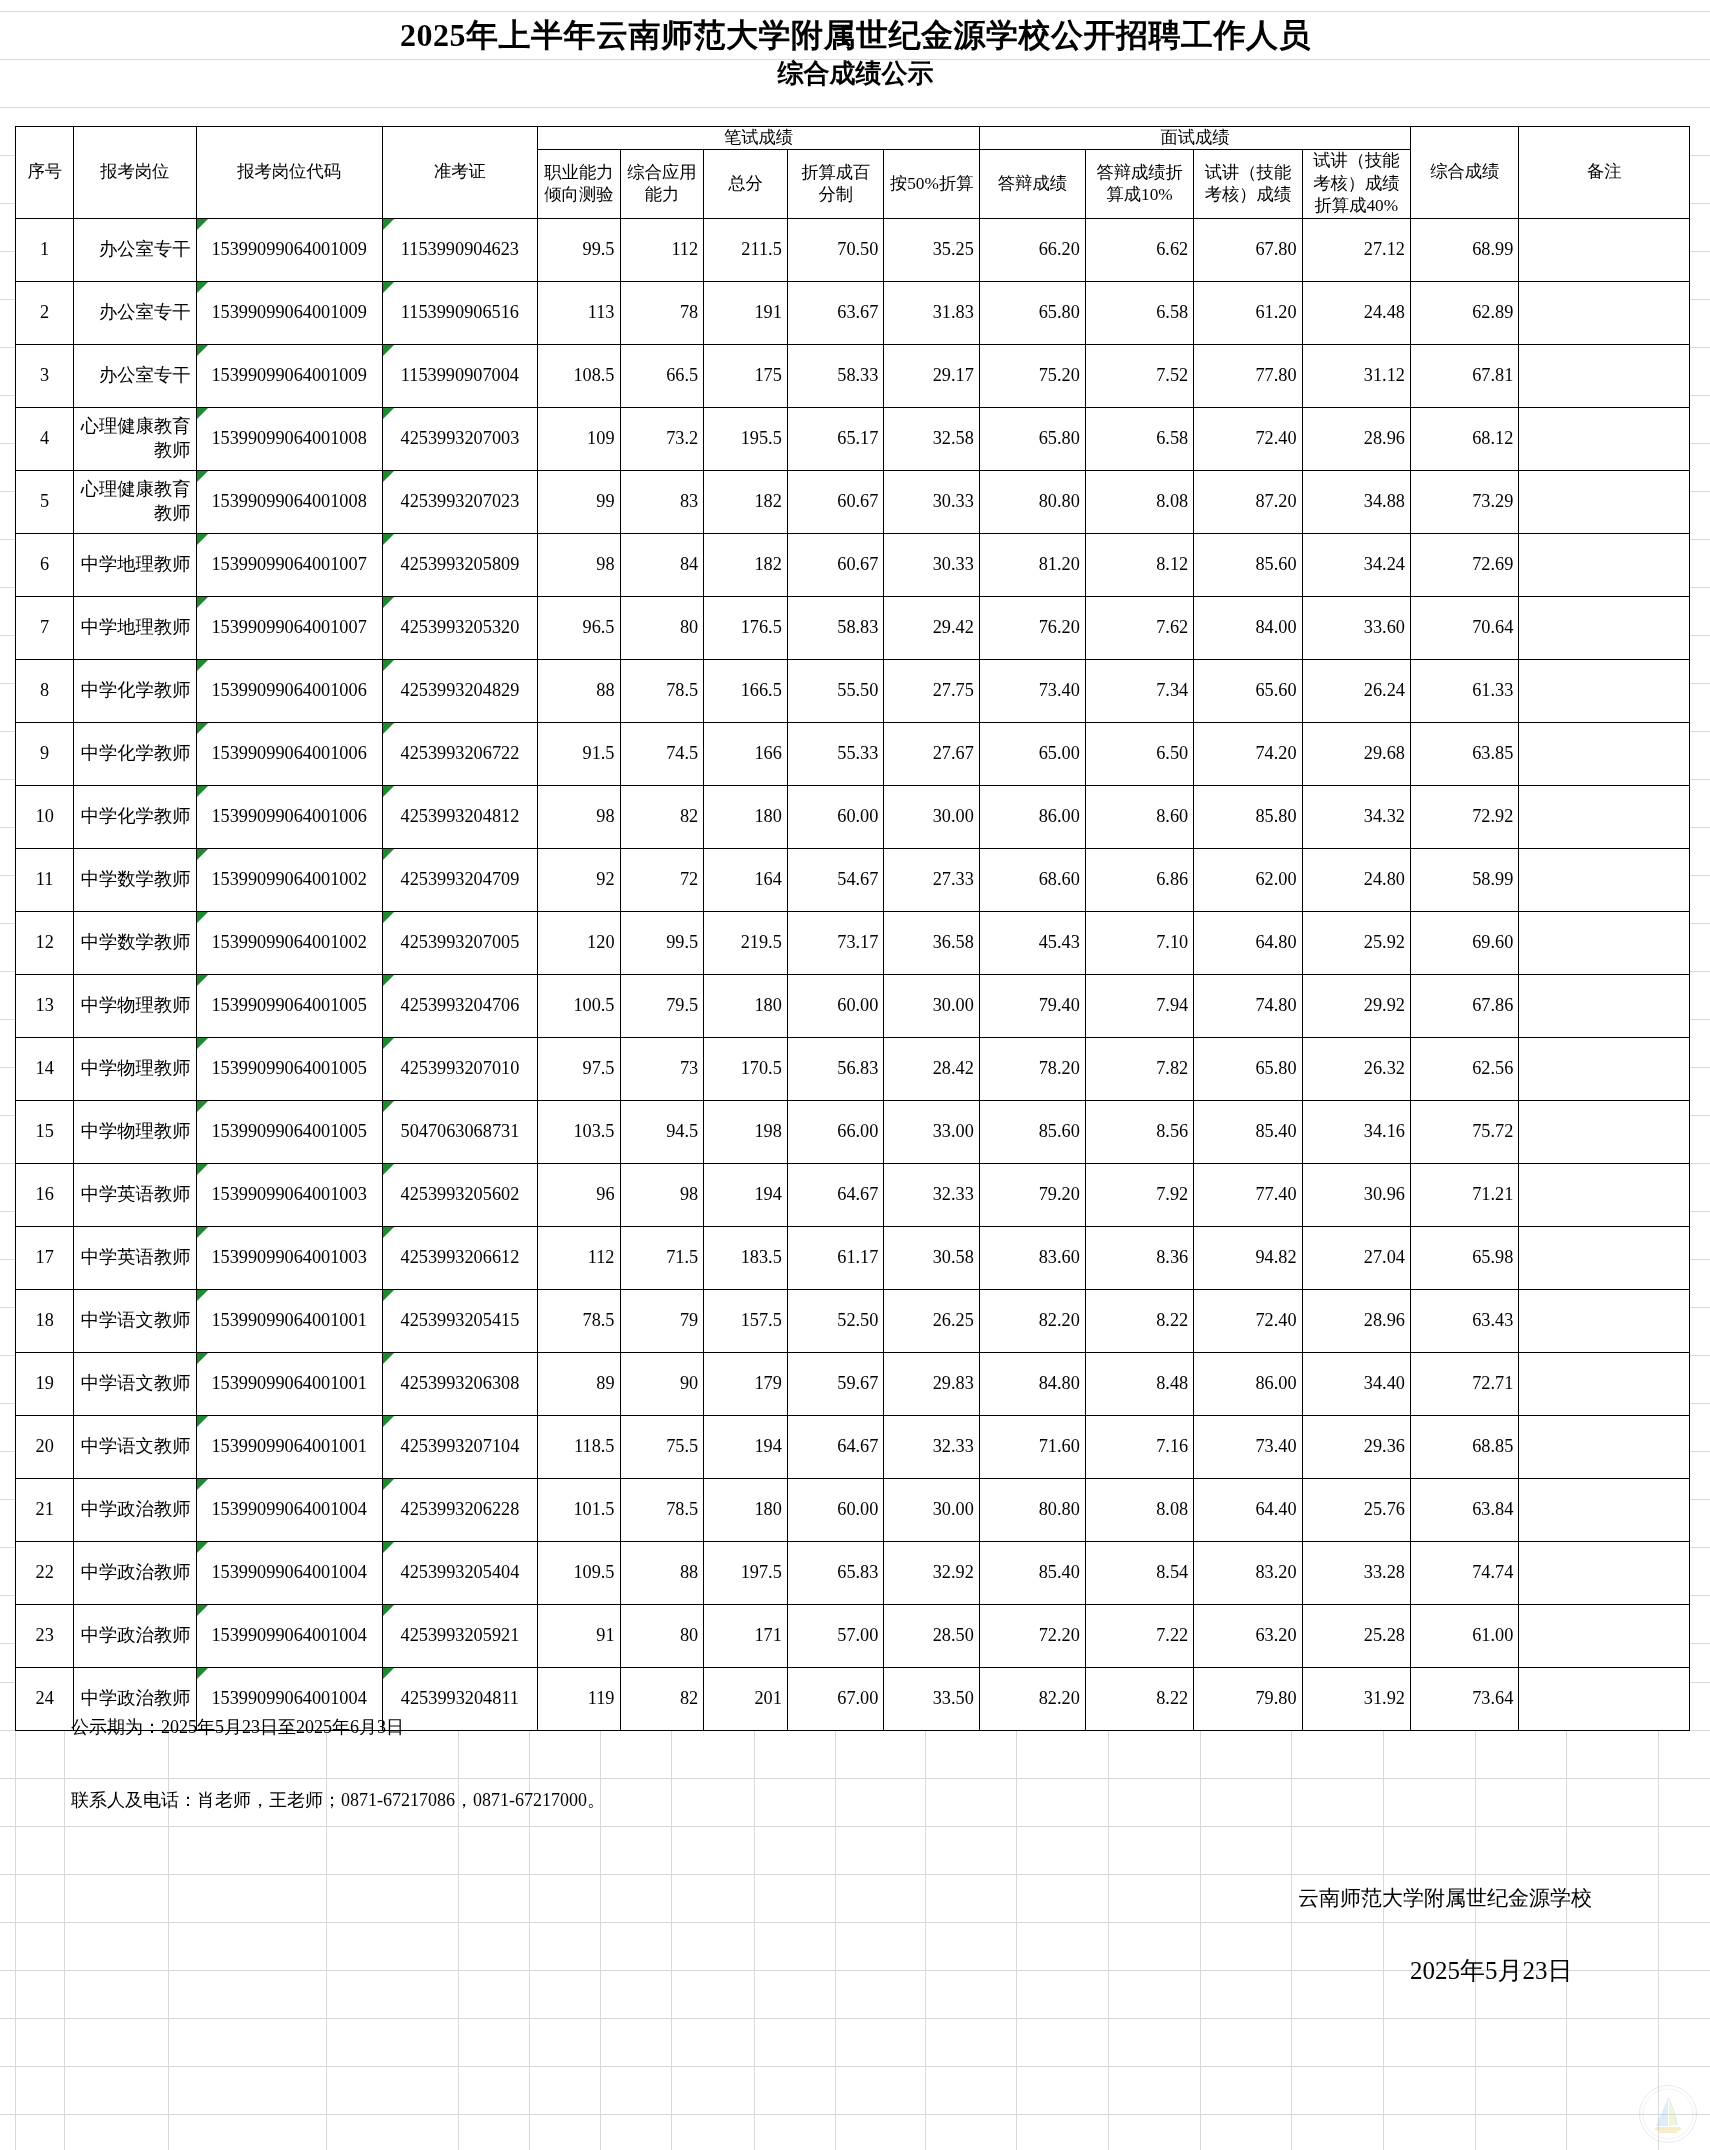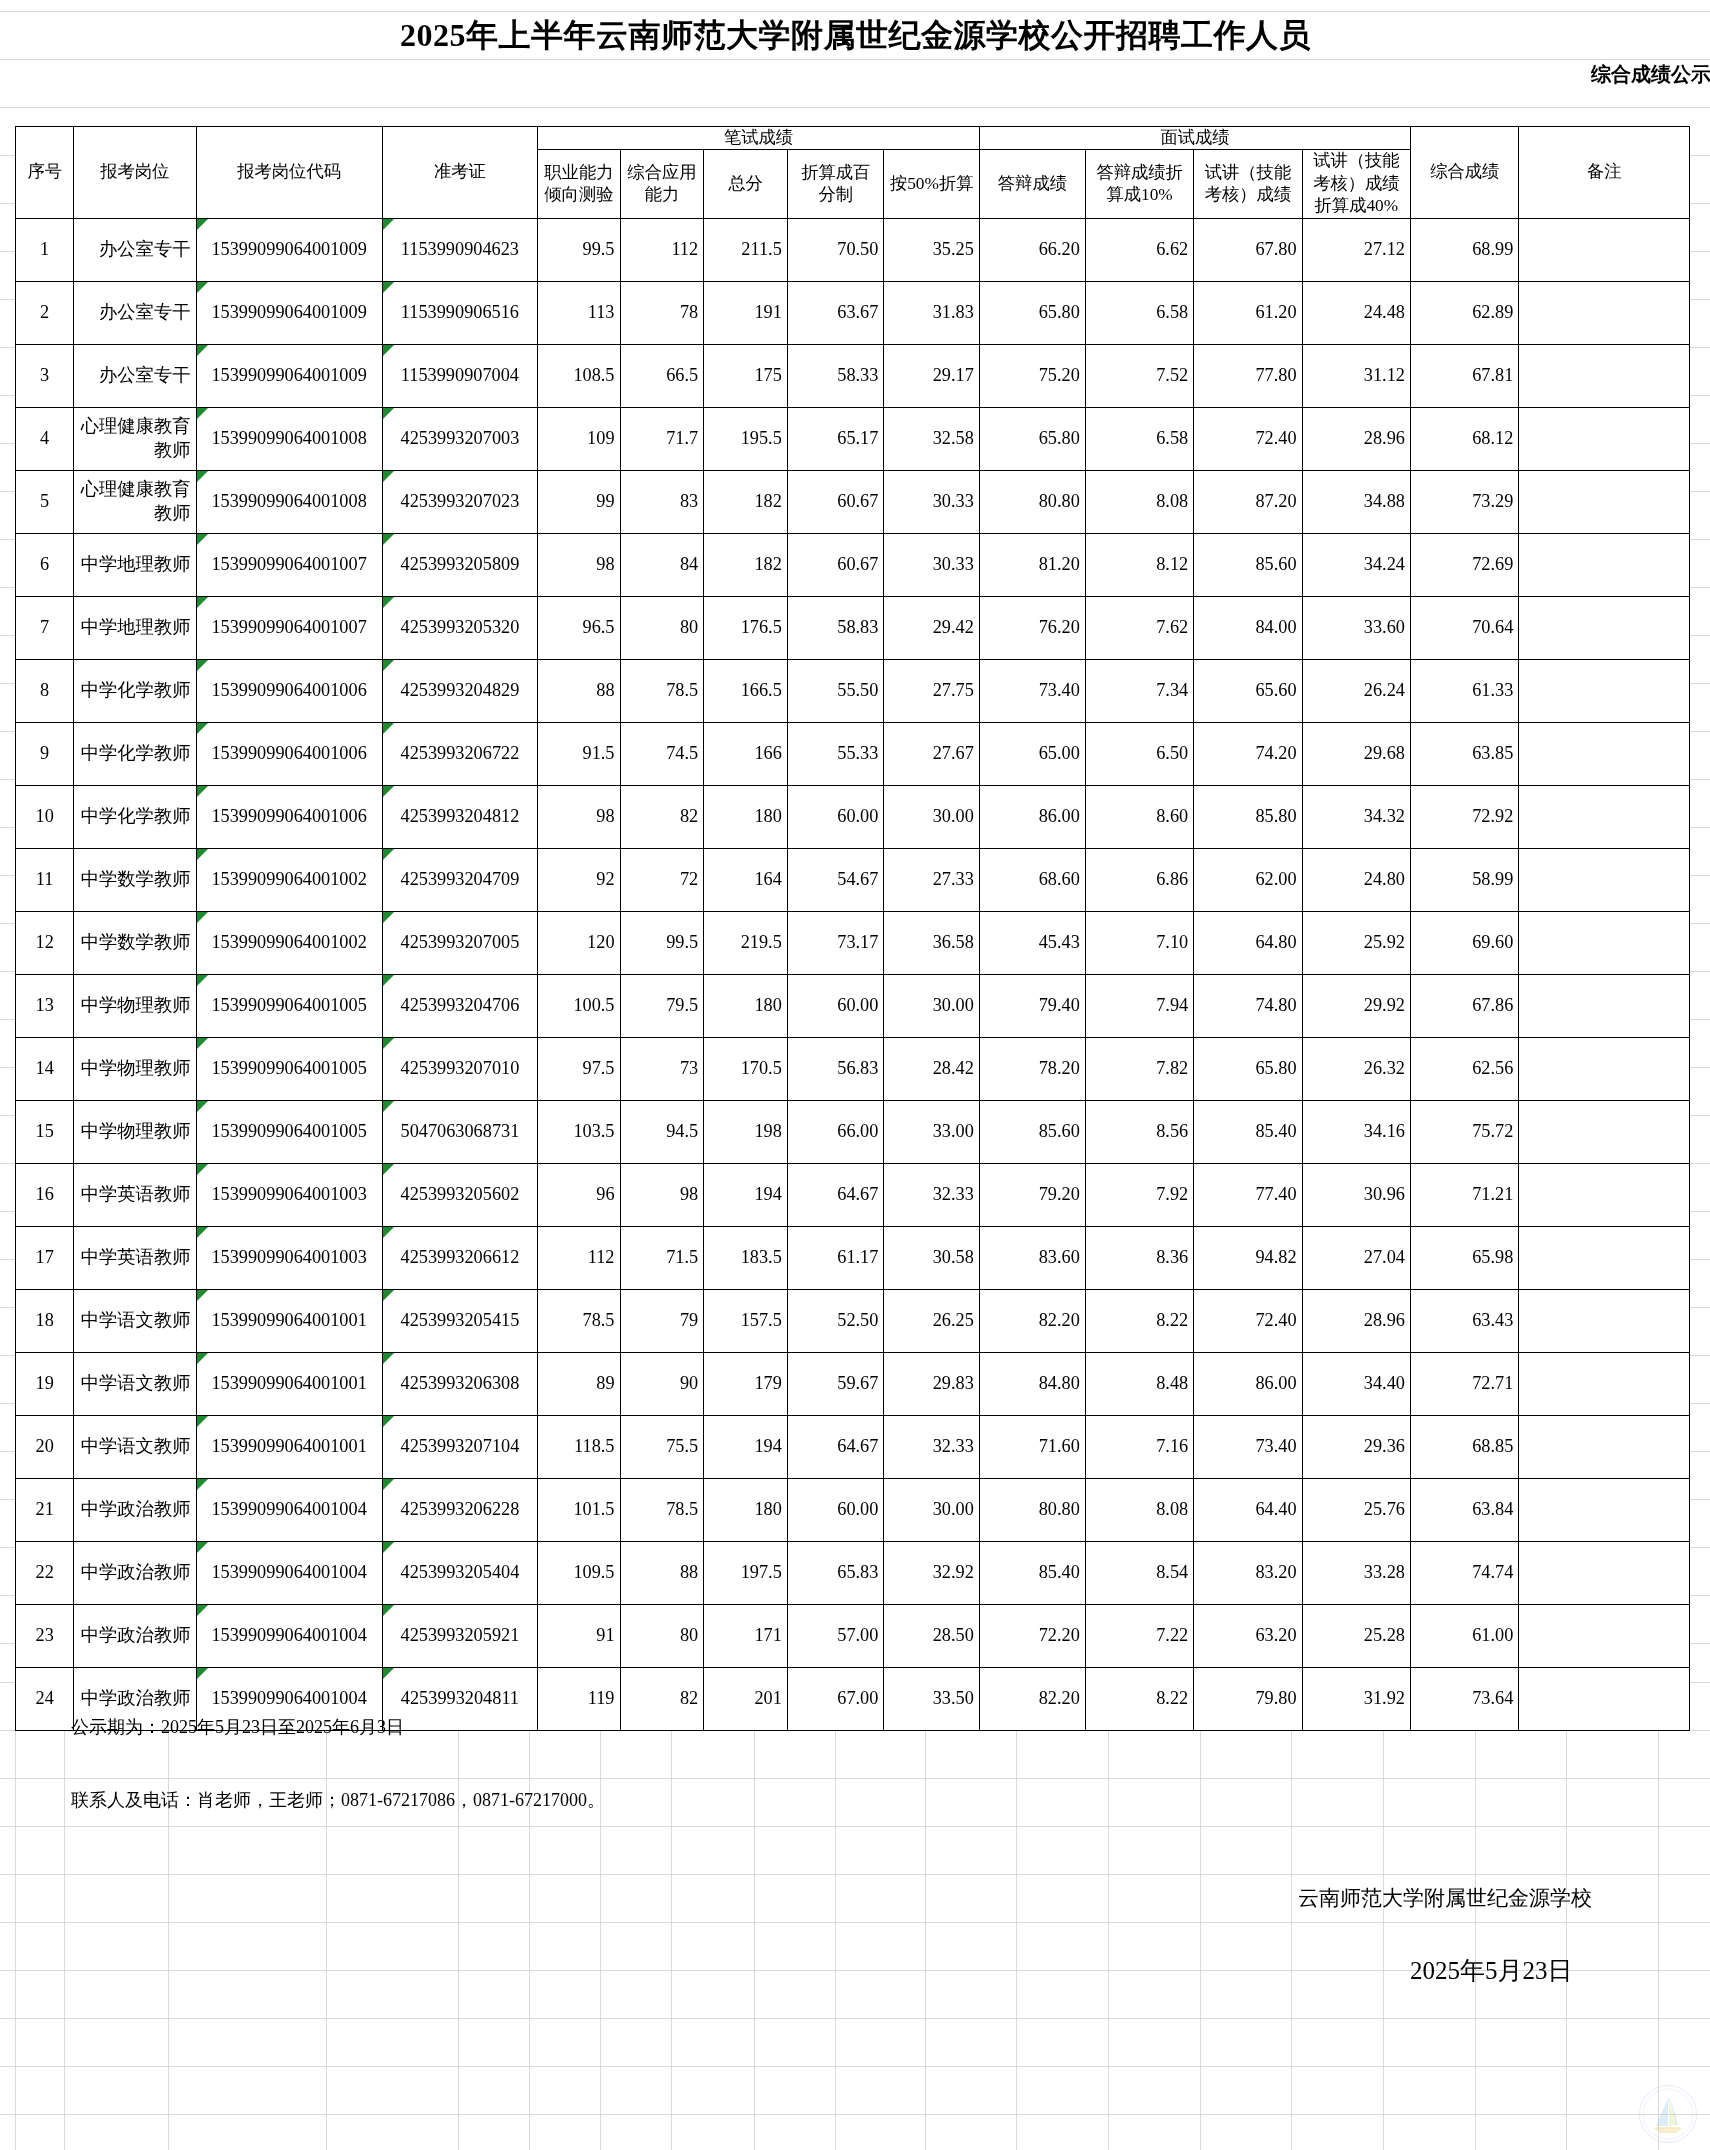--- a/index.html
+++ b/index.html
@@ -57,25 +57,24 @@
     text-align: center;
   }
   .title-line1 {
     font-size: 32px;
     font-weight: bold;
     letter-spacing: 0.5px;
     line-height: 40px;
     white-space: nowrap;
   }
   .title-line2 {
-    font-size: 20px;
+    font-size: 26px;
     font-weight: bold;
     line-height: 38px;
     white-space: nowrap;
-    text-align: right;
   }
 
   
   table.grid {
     position: absolute;
     left: 15.3px;
     top: 126px;
     border-collapse: collapse;
     table-layout: fixed;
     width: 1675px;
@@ -287,21 +286,21 @@
           <td class="c-num">31.12</td>
           <td class="c-num">67.81</td>
           <td class="c-note"></td>
         </tr>
         <tr>
           <td class="c-idx">4</td>
           <td class="c-post">心理健康教育教师</td>
           <td class="c-code mark">15399099064001008</td>
           <td class="c-admit mark">4253993207003</td>
           <td class="c-num">109</td>
-          <td class="c-num">71.7</td>
+          <td class="c-num">73.2</td>
           <td class="c-num">195.5</td>
           <td class="c-num">65.17</td>
           <td class="c-num">32.58</td>
           <td class="c-num">65.80</td>
           <td class="c-num">6.58</td>
           <td class="c-num">72.40</td>
           <td class="c-num">28.96</td>
           <td class="c-num">68.12</td>
           <td class="c-note"></td>
         </tr>

